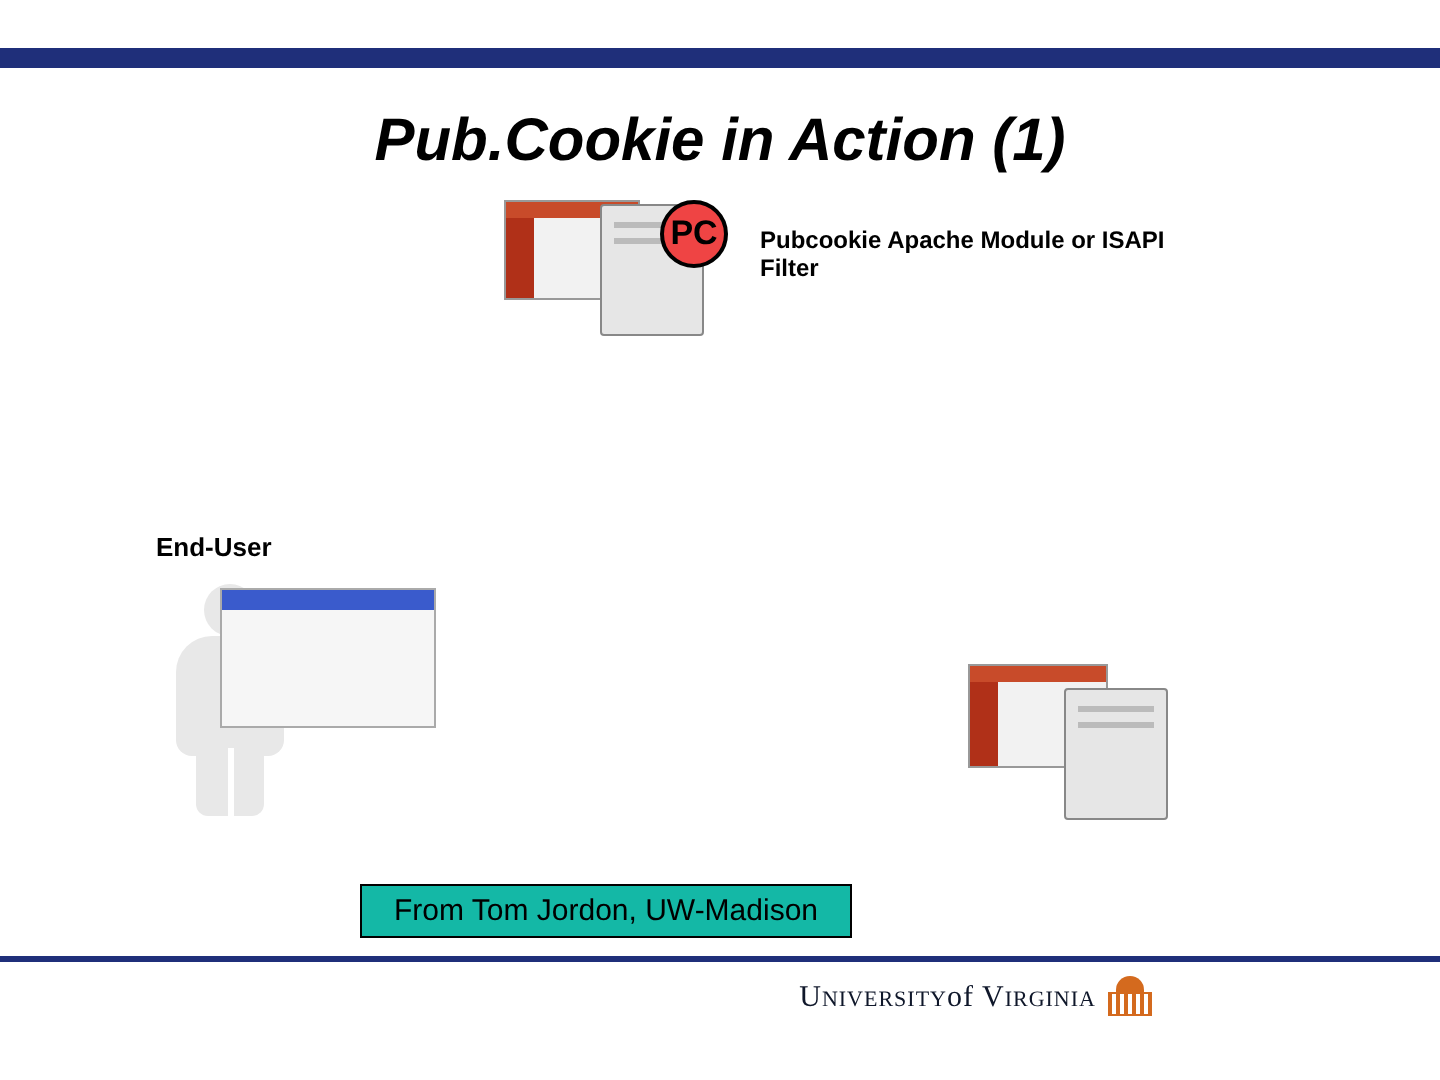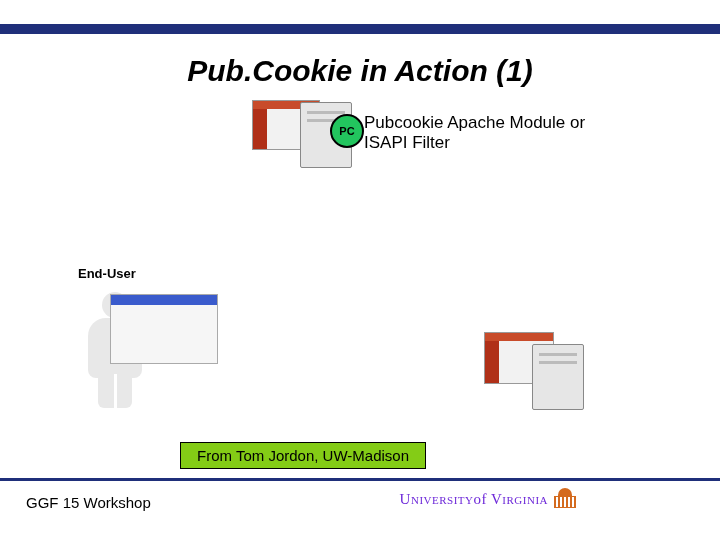--- a/index.html
+++ b/index.html
@@ -1,22 +1,22 @@
 <!DOCTYPE html>
 <html><head>
 <meta charset="utf-8">
 <style>
   * { box-sizing: border-box; margin: 0; padding: 0; }
   html, body { width: 720px; height: 540px; font-family: Arial, Helvetica, sans-serif; background: #fff; }
   .slide { position: relative; width: 600px; height: 540px; }
   .top-bar { position: absolute; top: 24px; left: 0; width: 720px; height: 10px; background: #1f2f7a; }
   .title { position: absolute; top: 54px; left: 0; width: 720px; text-align: center; font-size: 30px; font-weight: bold; font-style: italic; color: #000; }
   .node-label { font-size: 13px; font-weight: bold; color: #000; }
-  .pc-badge { position: absolute; top: 114px; left: 330px; width: 34px; height: 34px; border-radius: 50%; background: #22c55e; border: 2px solid #000; display: flex; align-items: center; justify-content: center; font-weight: bold; font-size: 11px; }
-  .pc-label { position: absolute; top: 113px; left: 364px; font-size: 17px; font-weight: normal; }
+  .pc-badge { position: absolute; top: 100px; left: 330px; width: 34px; height: 34px; border-radius: 50%; background: #ef4444; border: 2px solid #000; display: flex; align-items: center; justify-content: center; font-weight: bold; font-size: 17px; }
+  .pc-label { position: absolute; top: 113px; left: 380px; font-size: 12px; font-weight: bold; }
   .server-box { position: absolute; width: 52px; height: 66px; background: #e6e6e6; border: 1px solid #888; border-radius: 2px; }
   .server-box::before { content: ""; position: absolute; left: 6px; right: 6px; top: 8px; height: 3px; background: #bbb; box-shadow: 0 8px 0 #bbb; }
   .server-top { position: absolute; top: 102px; left: 300px; }
   .server-bottom { position: absolute; top: 344px; left: 532px; }
   .mini-win { position: absolute; background: #fff; border: 1px solid #999; }
   .mini-win .bar { height: 8px; background: #c84b2a; width: 100%; }
   .mini-win .body { display: flex; height: calc(100% - 8px); }
   .mini-win .side { width: 14px; background: #b03018; }
   .mini-win .main { flex: 1; background: #f2f2f2; }
   .win-top { top: 100px; left: 252px; width: 68px; height: 50px; }
@@ -25,25 +25,25 @@
   .enduser-label { position: absolute; top: 266px; left: 78px; font-size: 13px; font-weight: bold; text-align: center; }
   .person { position: absolute; top: 292px; left: 76px; width: 78px; height: 120px; }
   .person .head { position: absolute; top: 0; left: 26px; width: 26px; height: 26px; background: #e8e8e8; border-radius: 50%; }
   .person .body { position: absolute; top: 26px; left: 12px; width: 54px; height: 60px; background: #e8e8e8; border-radius: 18px 18px 8px 8px; }
   .person .legs { position: absolute; top: 80px; left: 22px; width: 34px; height: 36px; background: #e8e8e8; border-radius: 0 0 6px 6px; }
   .person .split { position: absolute; top: 82px; left: 38px; width: 3px; height: 34px; background: #fff; }
   .browser-win { position: absolute; top: 294px; left: 110px; width: 108px; height: 70px; background: #fff; border: 1px solid #aaa; }
   .browser-win .bbar { height: 10px; background: #3a5bcc; }
   .browser-win .bbody { height: calc(100% - 10px); background: #f6f6f6; }
   .login-label { position: absolute; top: 416px; left: 452px; font-size: 13px; font-weight: bold; }
-  .credit-box { position: absolute; top: 442px; left: 180px; padding: 4px 16px; background: #84cc16; border: 1px solid #000; font-size: 15px; }
+  .credit-box { position: absolute; top: 442px; left: 180px; padding: 4px 16px; background: #14b8a6; border: 1px solid #000; font-size: 15px; }
   .bottom-rule { position: absolute; top: 478px; left: 0; width: 720px; height: 3px; background: #1f2f7a; }
   .footer-left { position: absolute; top: 494px; left: 26px; font-size: 15px; font-weight: normal; color: #000; }
   .uva-logo { position: absolute; top: 488px; right: 24px; display: flex; align-items: center; gap: 6px; }
-  .uva-text { font-family: Georgia, 'Times New Roman', serif; font-size: 15px; color: #6d28d9; letter-spacing: 0.5px; }
+  .uva-text { font-family: Georgia, 'Times New Roman', serif; font-size: 15px; color: #0f172a; letter-spacing: 0.5px; }
   .uva-text .small { font-size: 11px; }
   .rotunda { width: 22px; height: 22px; position: relative; }
   .rotunda .dome { position: absolute; top: 0; left: 4px; width: 14px; height: 8px; background: #d46a1e; border-radius: 8px 8px 0 0; }
   .rotunda .base { position: absolute; top: 8px; left: 0; width: 22px; height: 12px; background: #d46a1e; }
   .rotunda .cols { position: absolute; top: 9px; left: 2px; width: 18px; height: 10px; background: repeating-linear-gradient(90deg, #fff 0 2px, #d46a1e 2px 4px); }
 </style>
 </head>
 <body>
 
 <div class="slide">
@@ -81,21 +81,20 @@
         <div class="side"></div>
         <div class="main"></div>
       </div>
   </div>
   <div class="server-box server-bottom"></div>
 
   <div class="credit-box">From Tom Jordon, UW-Madison</div>
 
   <div class="bottom-rule"></div>
 
-  <div class="footer-left">GGF 15 Workshop</div>
 
   <div class="uva-logo">
     <span class="uva-text">
       <span>U</span><span class="small">NIVERSITY</span><span>of V</span><span class="small">IRGINIA</span>
     </span>
     <span class="rotunda">
       <span class="dome"></span>
         <span class="base"></span>
         <span class="cols"></span>
     </span>

